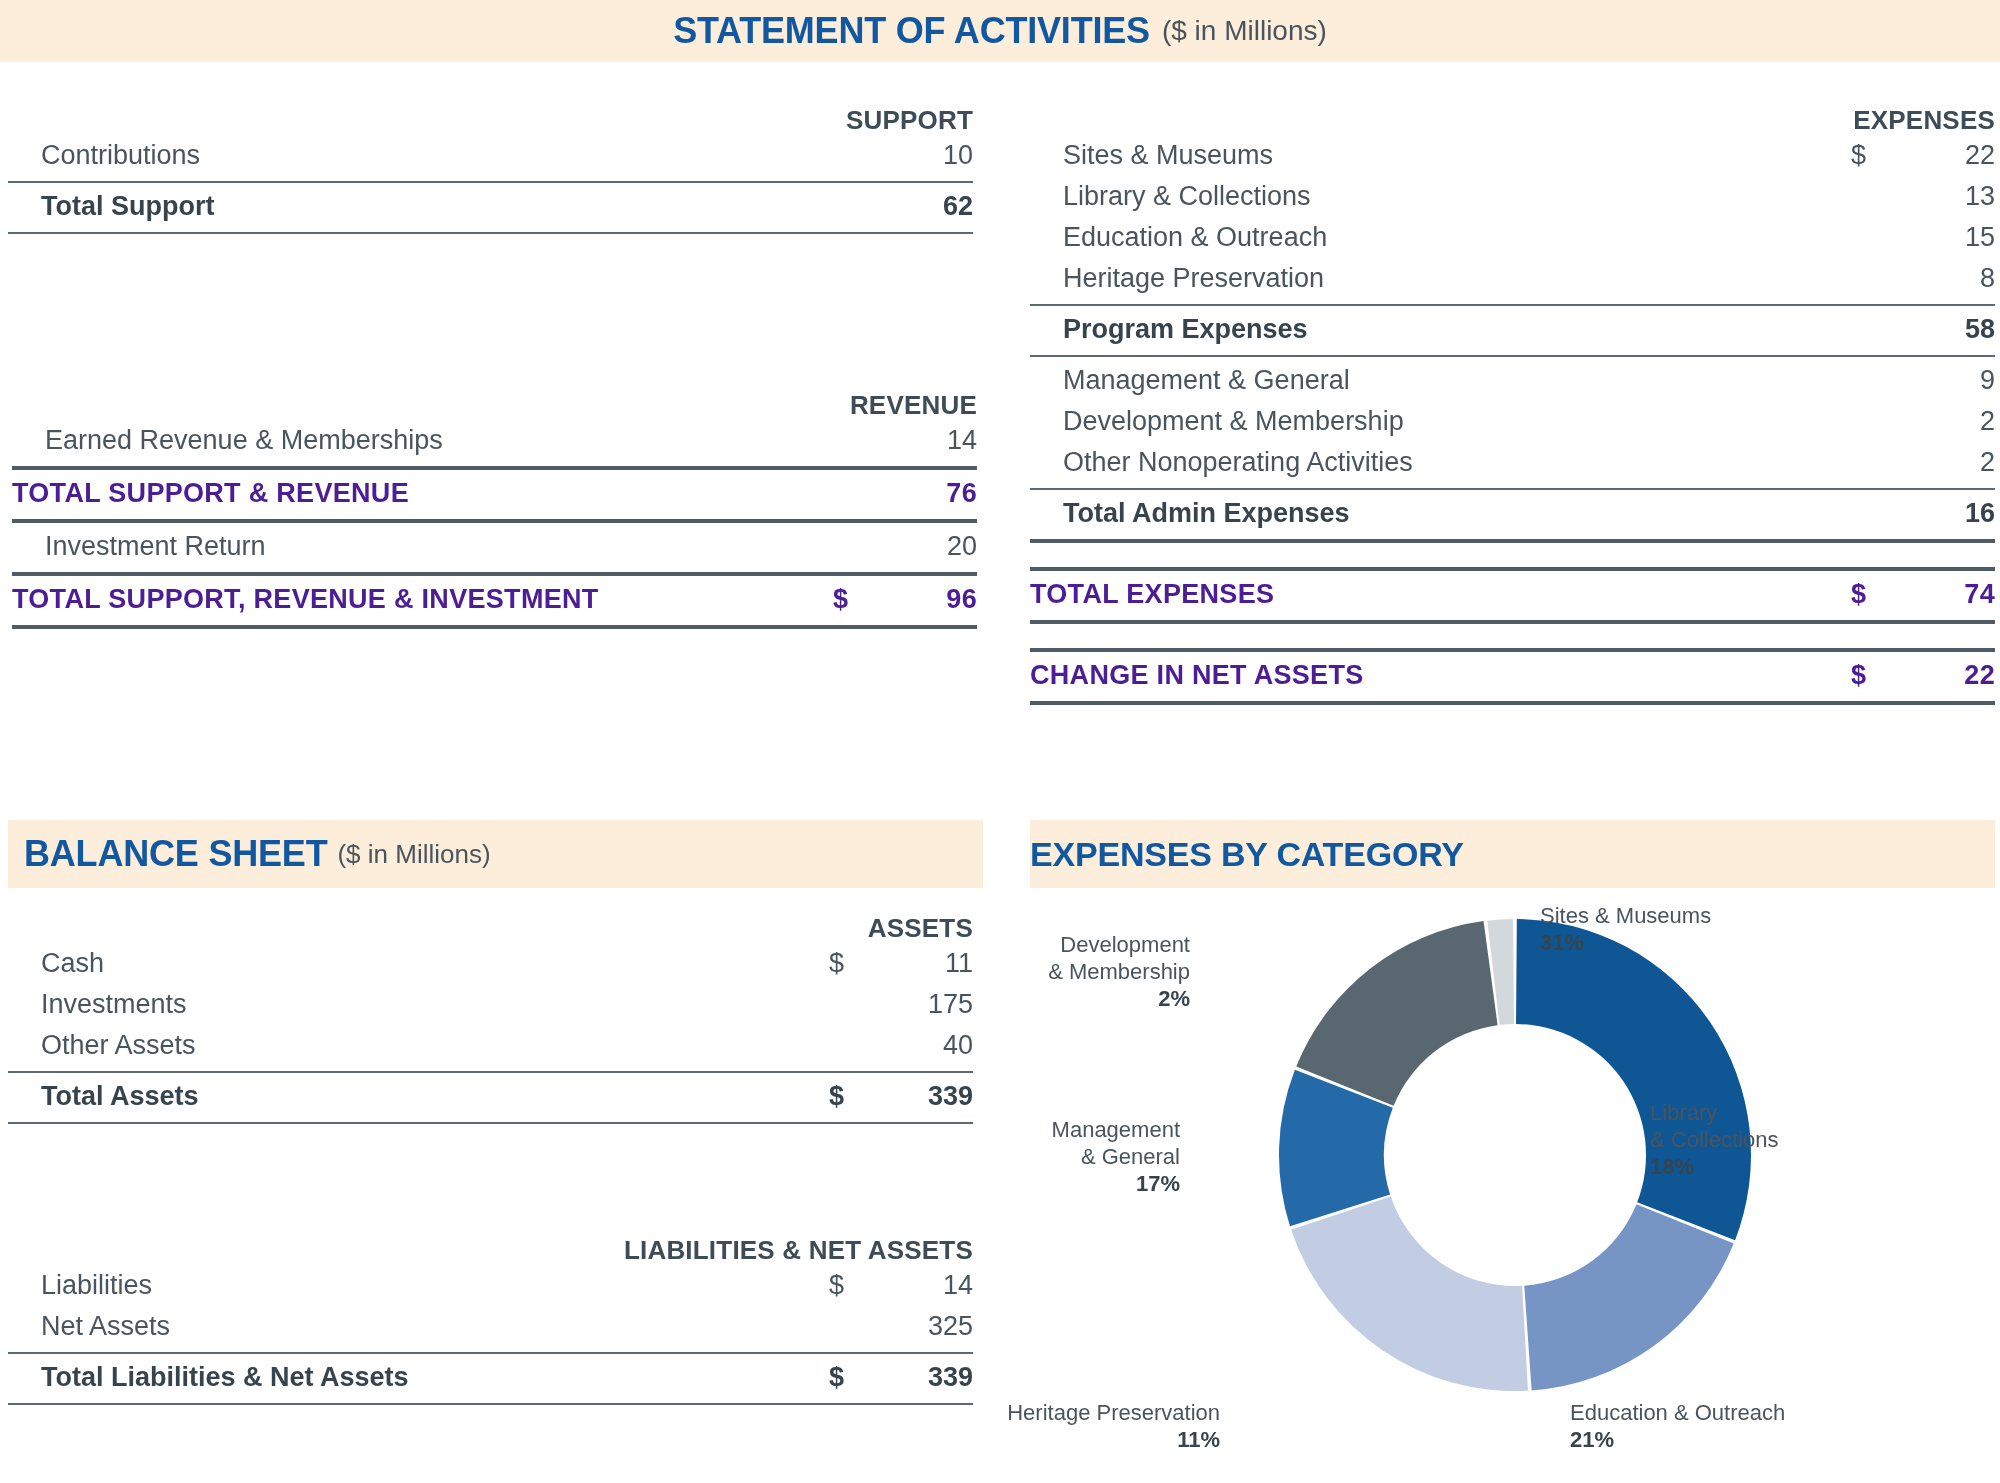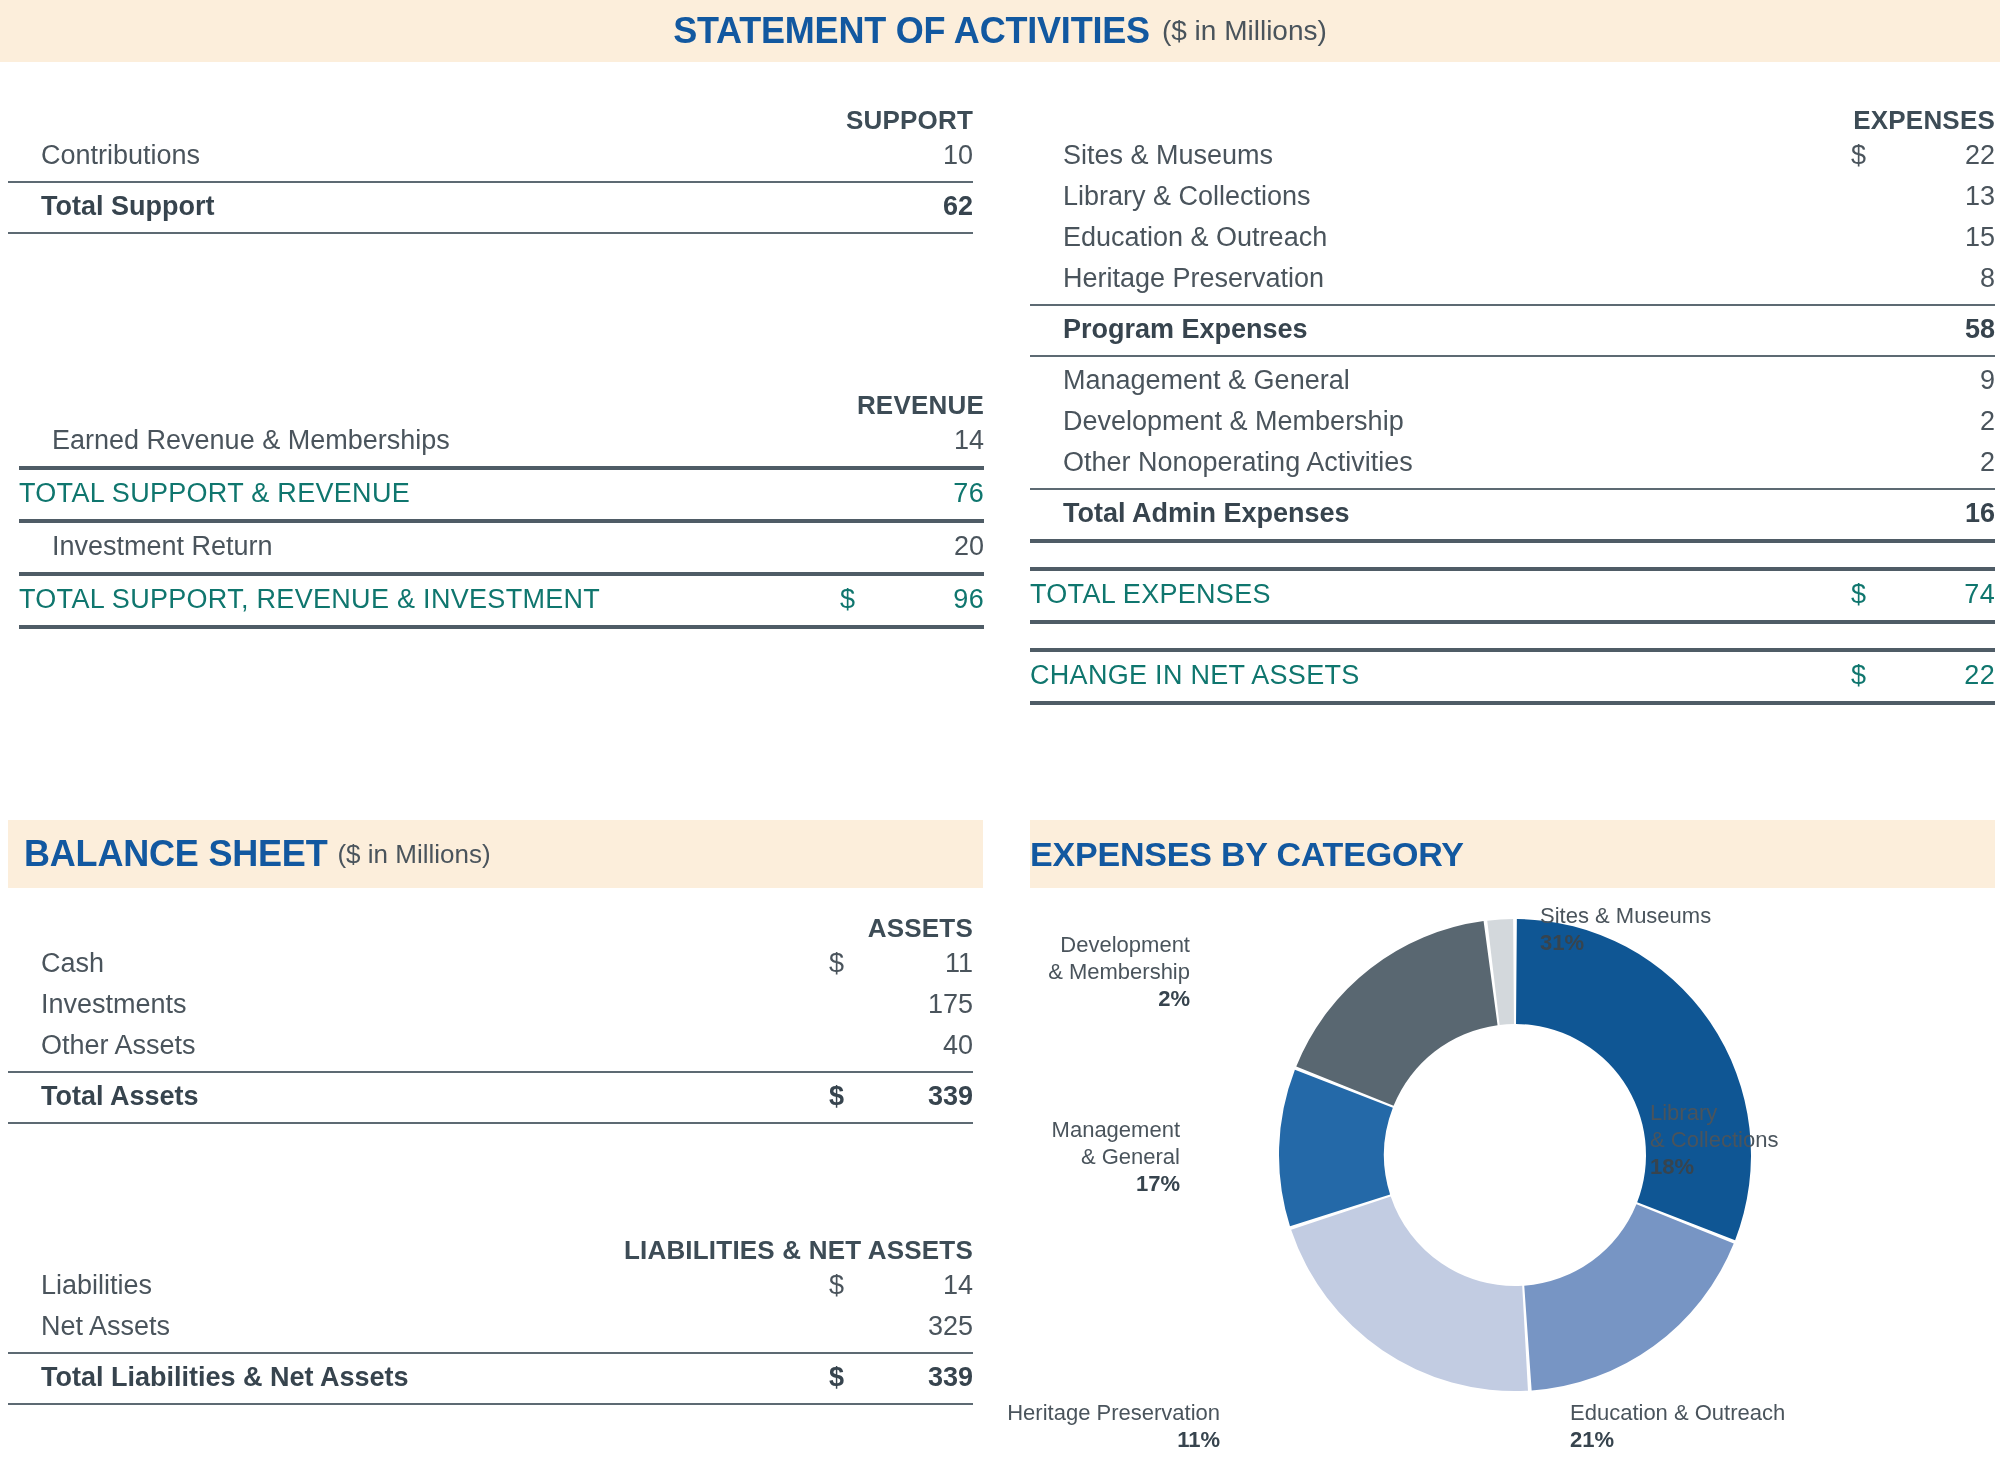--- a/index.html
+++ b/index.html
@@ -48,21 +48,21 @@
   
   #banner-expcat {
     left: 1030px; top: 820px; width: 965px; height: 68px;
     padding-left: 0;
   }
   #banner-expcat .banner-title { font-size: 34px; }
 
   
   .block { position: absolute; }
   #blk-support  { left: 8px;   top: 105px;  width: 965px; }
-  #blk-revenue  { left: 19px;   top: 390px;  width: 965px; }
+  #blk-revenue  { left: 12px;   top: 390px;  width: 965px; }
   #blk-expenses { left: 1030px;top: 105px;  width: 965px; }
   #blk-assets   { left: 8px;   top: 913px;  width: 965px; }
   #blk-liab     { left: 8px;   top: 1235px; width: 965px; }
 
   .section-head {
     font-size: 26px;
     font-weight: bold;
     color: #3d4c56;
     letter-spacing: 0.2px;
     padding-bottom: 4px;
@@ -74,21 +74,21 @@
 
   .row td { height: 41px; }
   td.lbl { font-size: 27px; font-weight: normal; color: #4a545c; white-space: nowrap; }
   td.lbl.indent { padding-left: 33px; }
   td.cur { width: 52px; text-align: left; font-size: 27px; color: #4a545c; }
   td.val { width: 92px; text-align: right; font-size: 27px; color: #4a545c; }
 
   
   .r-sub td { font-weight: bold; color: #37444e; }
   .r-sub td.lbl, .r-sub td.val, .r-sub td.cur { color: #37444e; }
-  .r-tot td { font-weight: normal; color: #0f766e; letter-spacing: 0.3px; }
+  .r-tot td { font-weight: bold; color: #4c1d95; letter-spacing: 0.3px; }
   .r-tot td.lbl { font-size: 27px; }
   .r-tot td.val, .r-tot td.cur { font-size: 27px; }
 
   
   tr.rule td      { height: 10px; padding: 0; }
   tr.rule .bar    { height: 2px; background: #5d6a73; width: 100%; }
   tr.rule-thick td{ height: 12px; padding: 0; }
   tr.rule-thick .bar { height: 4px; background: #4f5c66; width: 100%; }
   tr.spacer td    { height: 16px; }
 

